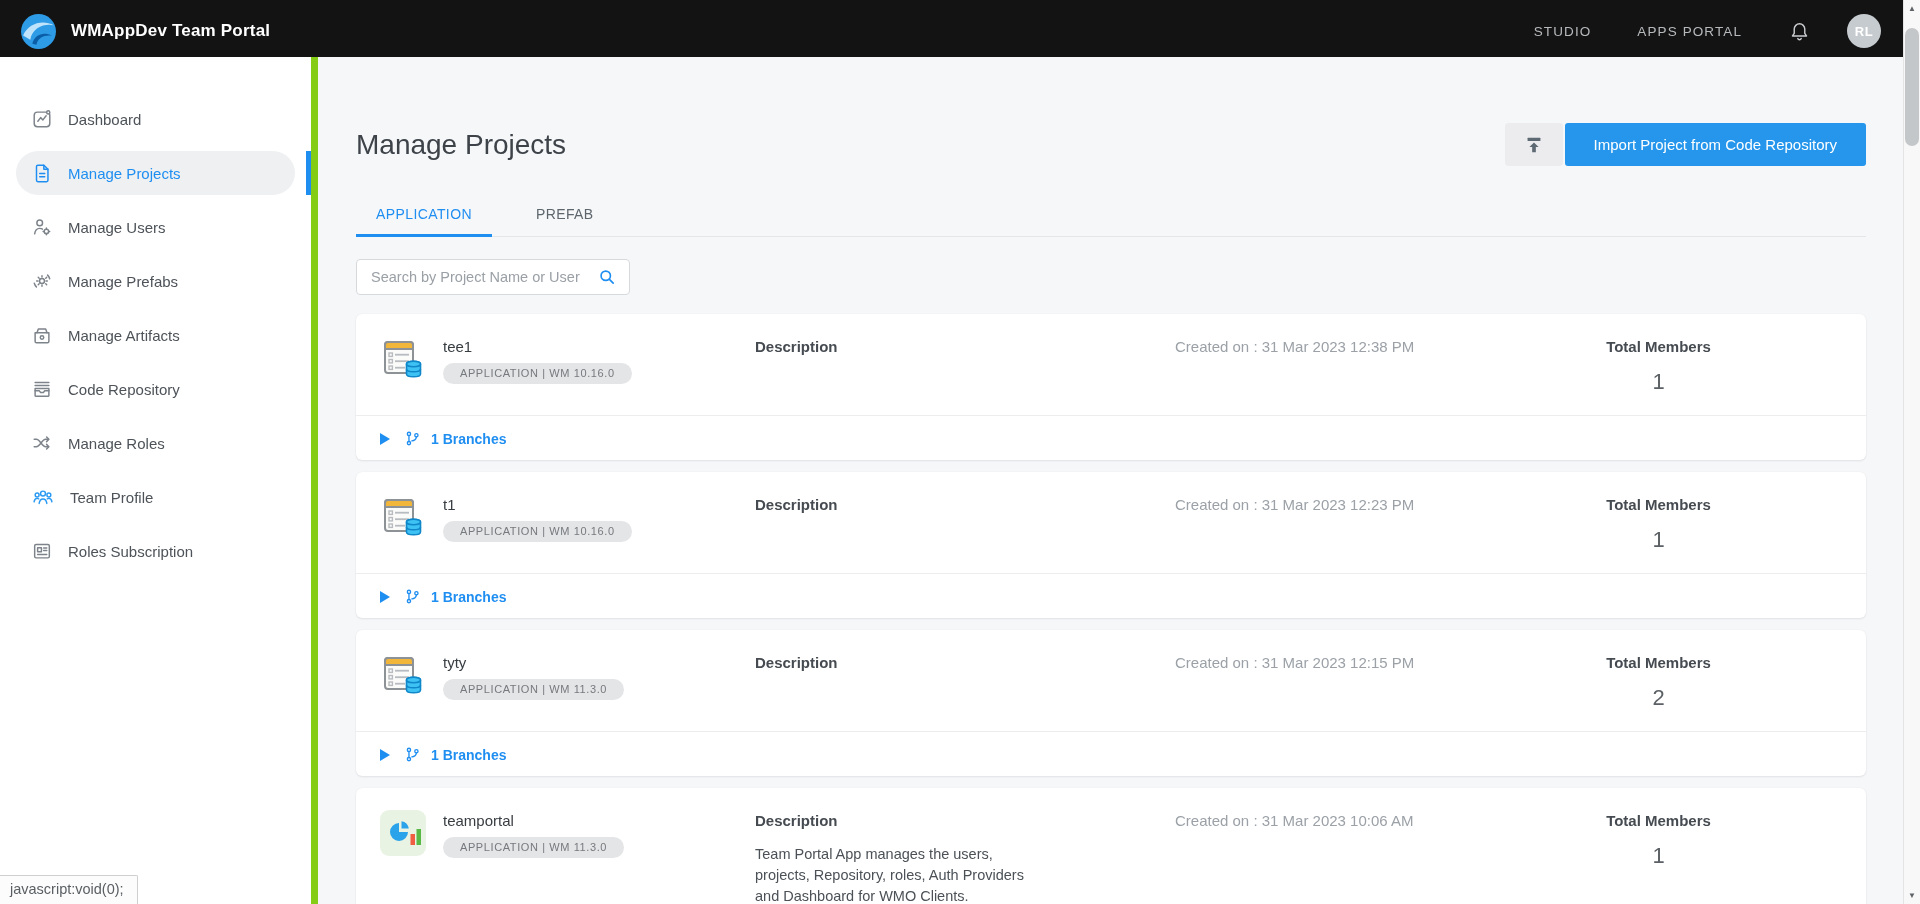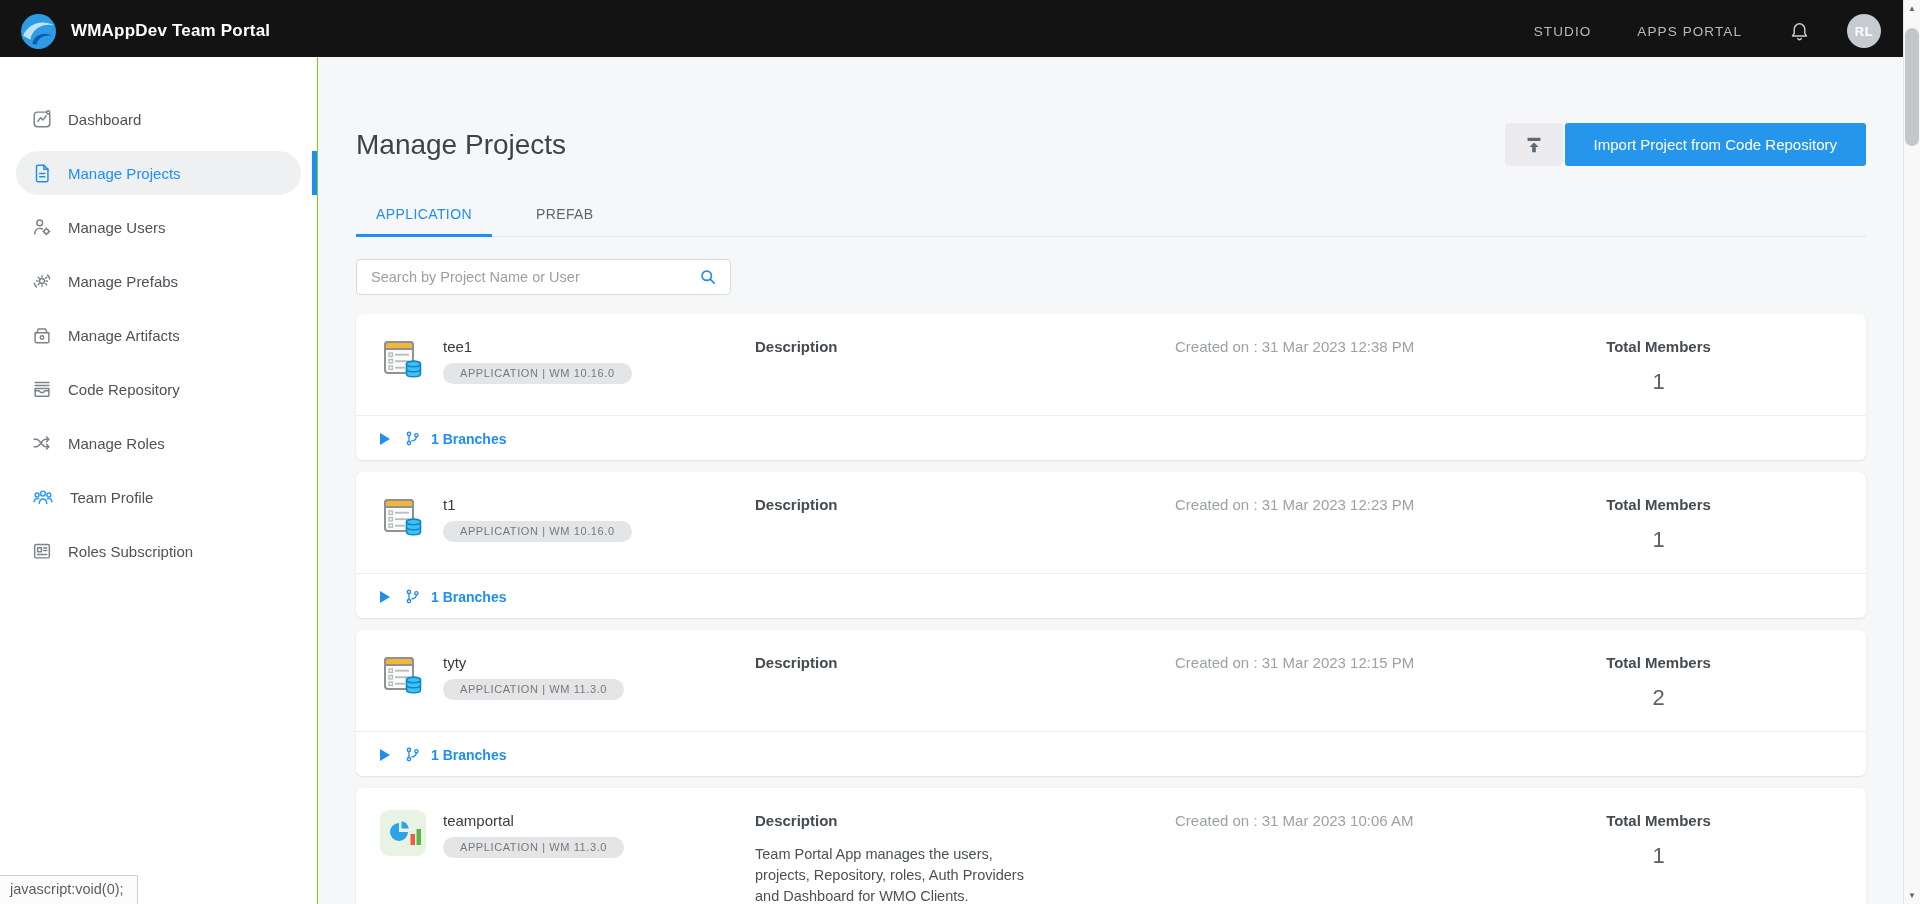--- a/index.html
+++ b/index.html
@@ -17,42 +17,42 @@
   header{height:57px;background:var(--header-bg);display:flex;align-items:center;padding:5px 22px 0 20px;}
   .logo{width:37px;height:37px;border-radius:50%;flex:none;}
   .brand-title{color:#ffffff;font-size:17px;font-weight:700;margin-left:14px;letter-spacing:.2px;}
   .header-right{margin-left:auto;display:flex;align-items:center;}
   .hnav{color:#b7babd;font-size:13.5px;letter-spacing:1.1px;margin-right:46px;cursor:pointer;}
   .bell{margin-right:36px;display:flex;cursor:pointer;}
   .avatar{width:34px;height:34px;border-radius:50%;background:#c6cbcf;color:#fff;font-size:13px;font-weight:700;display:flex;align-items:center;justify-content:center;letter-spacing:.5px;cursor:pointer;}
 
   
   .body-row{display:flex;height:847px;}
-  .sidebar{width:318px;background:#fff;border-right:1px solid #84cc16;padding-top:30px;flex:none;}
+  .sidebar{width:318px;background:#fff;border-right:7px solid #84cc16;padding-top:30px;flex:none;}
   .nav-item{height:44px;margin:10px 16px;display:flex;align-items:center;gap:15px;padding:0 15px;color:#4d5359;font-size:15px;border-radius:22px;position:relative;cursor:pointer;white-space:nowrap;}
   .nav-item .nicon{display:flex;flex:none;color:#7d838a;}
   .nav-item.active{background:#eef0f2;color:var(--accent);}
   .nav-item.active .nicon{color:var(--accent);}
   .nav-item.active::after{content:"";position:absolute;right:-16px;top:0;width:5px;height:44px;background:var(--accent);}
   .nav-item .nicon.blue{color:#2b9af3;}
 
   main{flex:1;padding:0 37px 0 38px;position:relative;}
   .page-head{display:flex;align-items:center;margin-top:66px;}
   .page-title{font-size:28px;color:#3d4349;font-weight:400;}
   .head-actions{margin-left:auto;display:flex;align-items:center;gap:2px;}
   .icon-btn{width:58px;height:43px;background:#ececee;border:none;border-radius:4px;display:flex;align-items:center;justify-content:center;cursor:pointer;}
   .primary-btn{height:43px;padding:0 29px;background:var(--primary-button);color:#fff;font-size:15px;border:none;border-radius:3px;cursor:pointer;font-family:inherit;}
 
   .tabs{display:flex;margin-top:26px;border-bottom:1px solid #e4e6e8;}
   .tab{padding:14px 20px;font-size:14px;color:#5d666d;letter-spacing:.4px;position:relative;margin-right:24px;cursor:pointer;white-space:nowrap;}
   .tab.active{color:var(--accent);}
   .tab.active::after{content:"";position:absolute;left:0;right:0;bottom:-1px;height:3px;background:var(--accent);}
 
   .search-row{margin-top:22px;}
-  .search-box{width:375px;height:36px;background:#fff;border:1px solid #d7dadd;border-radius:4px;display:flex;align-items:center;padding:0 12px 0 14px;}
+  .search-box{width:274px;height:36px;background:#fff;border:1px solid #d7dadd;border-radius:4px;display:flex;align-items:center;padding:0 12px 0 14px;}
   .search-box input{border:none;outline:none;flex:1;font-size:14.5px;color:#3c4146;font-family:inherit;background:transparent;}
   .search-box input::placeholder{color:#9aa0a6;}
   .search-icon{display:flex;cursor:pointer;flex:none;}
 
   .cards{margin-top:19px;display:flex;flex-direction:column;gap:12px;}
   .card{background:#fff;border-radius:6px;box-shadow:0 1px 2px rgba(20,30,40,.09),0 0 1px rgba(20,30,40,.08);}
   .card-info{display:grid;grid-template-columns:375px 420px 300px 1fr;padding:22px 24px 20px;min-height:94px;align-items:start;}
   .proj-cell{display:flex;gap:17px;}
   .proj-icon{flex:none;}
   .proj-name{font-size:15px;font-weight:400;color:#383d42;padding-top:2px;}

